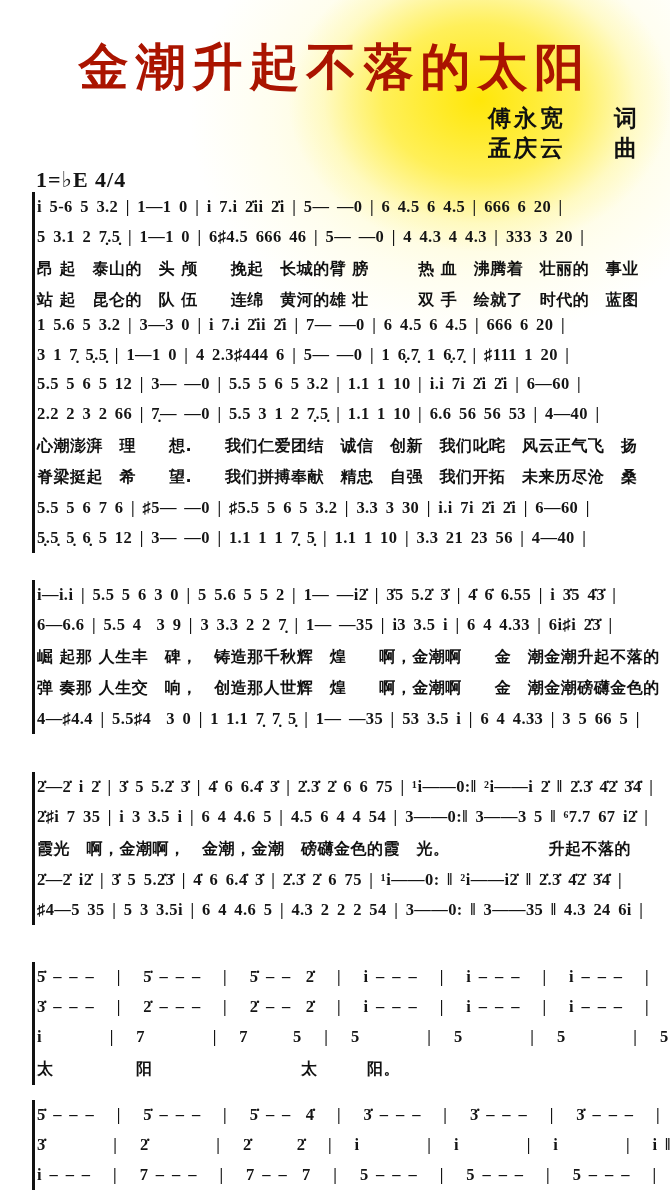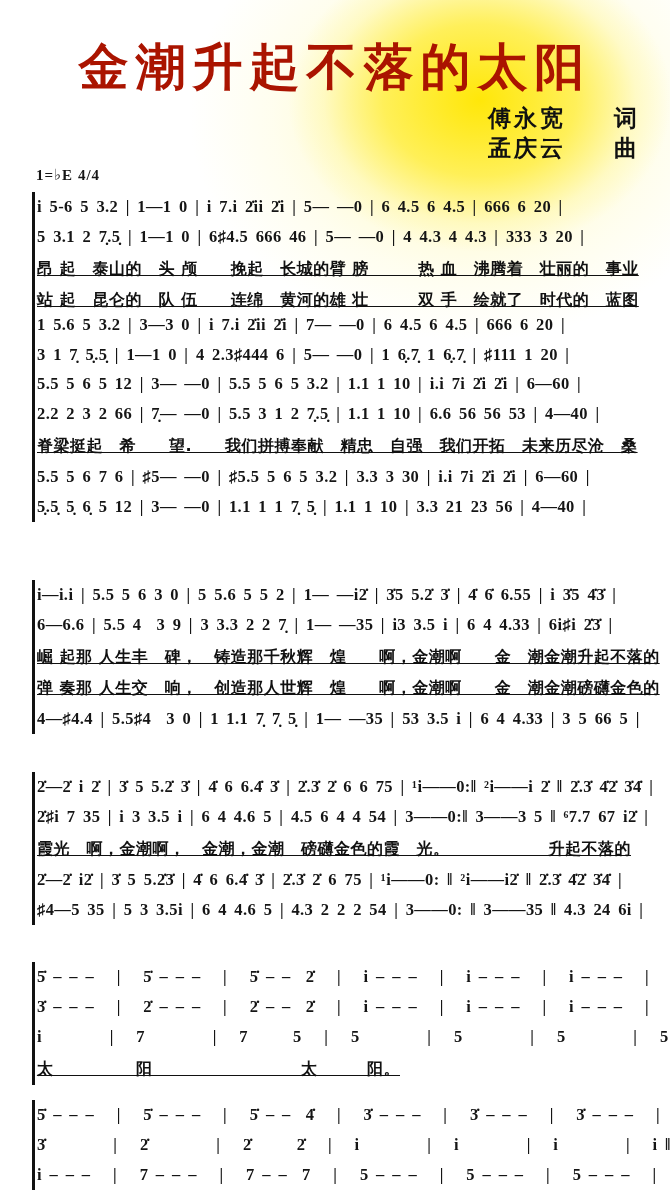--- a/index.html
+++ b/index.html
@@ -23,40 +23,40 @@
     white-space:nowrap;
   }
   .credits{
     position:absolute;top:103px;right:30px;
     font-family:"DejaVu Sans","Liberation Sans",sans-serif;
     font-size:23px;font-weight:bold;color:#111;
   }
   .credit-row{display:flex;justify-content:flex-end;gap:48px;line-height:30px;letter-spacing:3px;}
   .keyline{
     position:absolute;top:166px;left:36px;
-    font-size:15px;font-weight:bold;letter-spacing:1px;
+    font-size:22px;font-weight:bold;letter-spacing:1px;
     font-family:"Liberation Serif","DejaVu Serif",serif;
   }
   .system{
     position:absolute;left:32px;right:6px;
     border-left:3px solid #111;
     padding-left:2px;
   }
   .notes{
     font-family:"Liberation Serif","DejaVu Serif",serif;
     font-weight:bold;font-size:16.5px;
     letter-spacing:0.4px;word-spacing:3px;
     height:30px;line-height:30px;
     white-space:pre;color:#151515;
   }
   .lyrics{
     font-family:"DejaVu Sans","Liberation Sans",sans-serif;
     font-weight:bold;font-size:16px;
     height:29px;line-height:29px;margin:2px 0;
-    white-space:pre;color:#111;letter-spacing:0.5px;text-decoration:underline;
+    white-space:pre;color:#111;letter-spacing:0.5px;
   }
 </style>
 </head>
 <body>
 
 <div class="page">
 
   <h1 class="title">金潮升起不落的太阳</h1>
 
   <div class="credits">
@@ -80,20 +80,21 @@
   </section>
 
   <section class="system" style="top:310px">
     <div class="notes">1 5.6 5 3.2 | 3—3 0 | i 7.i 2̇ii 2̇i | 7— —0 | 6 4.5 6 4.5 | 666 6 20 |</div>
     <div class="notes">3 1 7̣ 5̣.5̣ | 1—1 0 | 4 2.3♯444 6 | 5— —0 | 1 6̣.7̣ 1 6̣.7̣ | ♯111 1 20 |</div>
   </section>
 
   <section class="system" style="top:369px">
     <div class="notes">5.5 5 6 5 12 | 3— —0 | 5.5 5 6 5 3.2 | 1.1 1 10 | i.i 7i 2̇i 2̇i | 6—60 |</div>
     <div class="notes">2.2 2 3 2 66 | 7̣— —0 | 5.5 3 1 2 7̣.5̣ | 1.1 1 10 | 6.6 56 56 53 | 4—40 |</div>
+    <div class="lyrics">心潮澎湃　理　　想.　　我们仁爱团结　诚信　创新　我们叱咤　风云正气飞　扬</div>
     <div class="lyrics">脊梁挺起　希　　望.　　我们拼搏奉献　精忠　自强　我们开拓　未来历尽沧　桑</div>
     <div class="notes">5.5 5 6 7 6 | ♯5— —0 | ♯5.5 5 6 5 3.2 | 3.3 3 30 | i.i 7i 2̇i 2̇i | 6—60 |</div>
     <div class="notes">5̣.5̣ 5̣ 6̣ 5 12 | 3— —0 | 1.1 1 1 7̣ 5̣ | 1.1 1 10 | 3.3 21 23 56 | 4—40 |</div>
   </section>
 
   <section class="system" style="top:580px">
     <div class="notes">i—i.i | 5.5 5 6 3 0 | 5 5.6 5 5 2 | 1— —i2̇ | 3̇5 5.2̇ 3̇ | 4̇ 6̇ 6.55 | i 3̇5 4̇3̇ |</div>
     <div class="notes">6—6.6 | 5.5 4  3 9 | 3 3.3 2 2 7̣ | 1— —35 | i3 3.5 i | 6 4 4.33 | 6i♯i 2̇3̇ |</div>
     <div class="lyrics">崛 起那 人生丰　碑，　铸造那千秋辉　煌　　啊，金潮啊　　金　潮金潮升起不落的</div>
     <div class="lyrics">弹 奏那 人生交　响，　创造那人世辉　煌　　啊，金潮啊　　金　潮金潮磅礴金色的</div>

